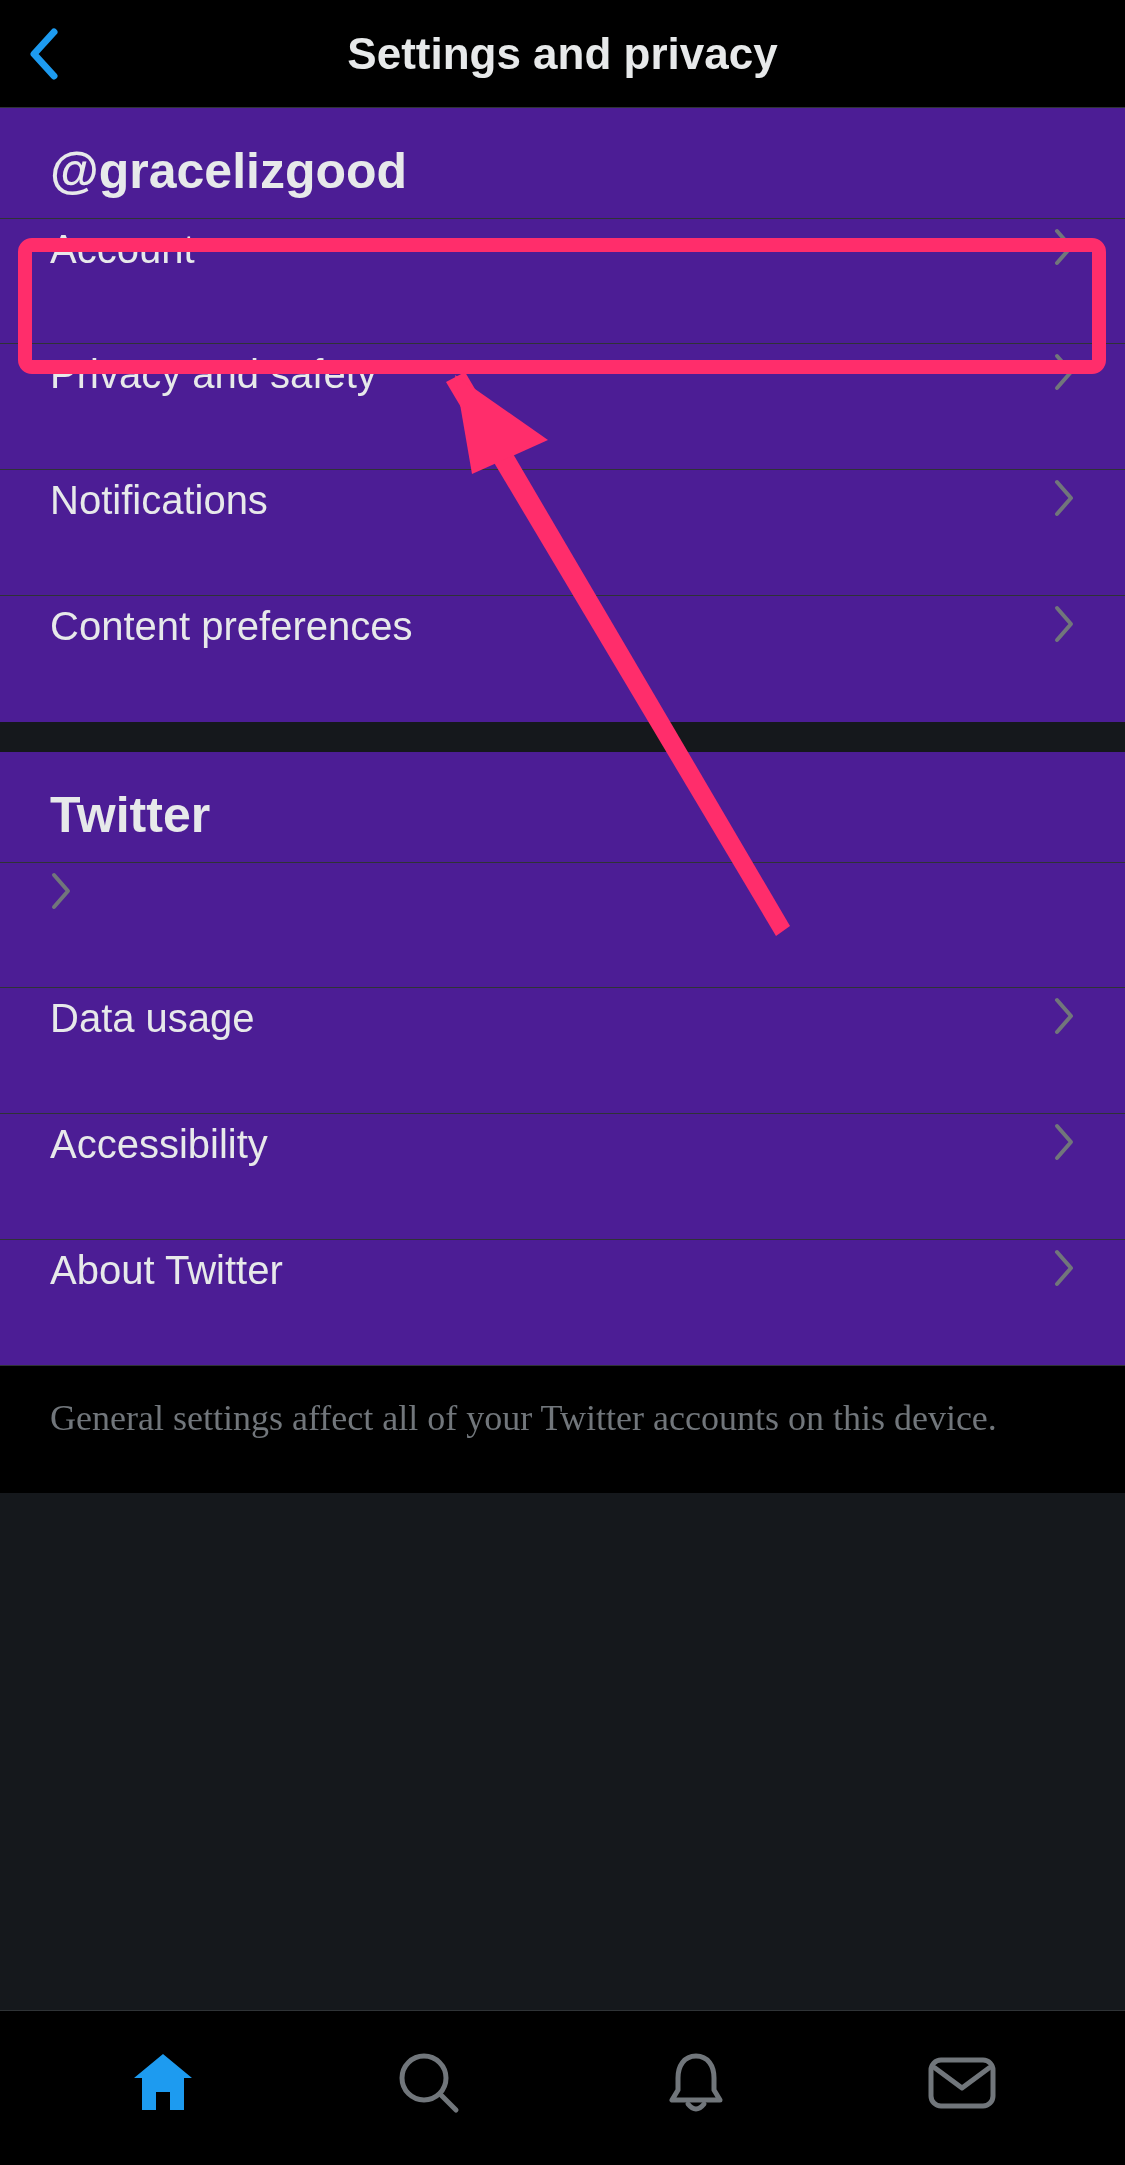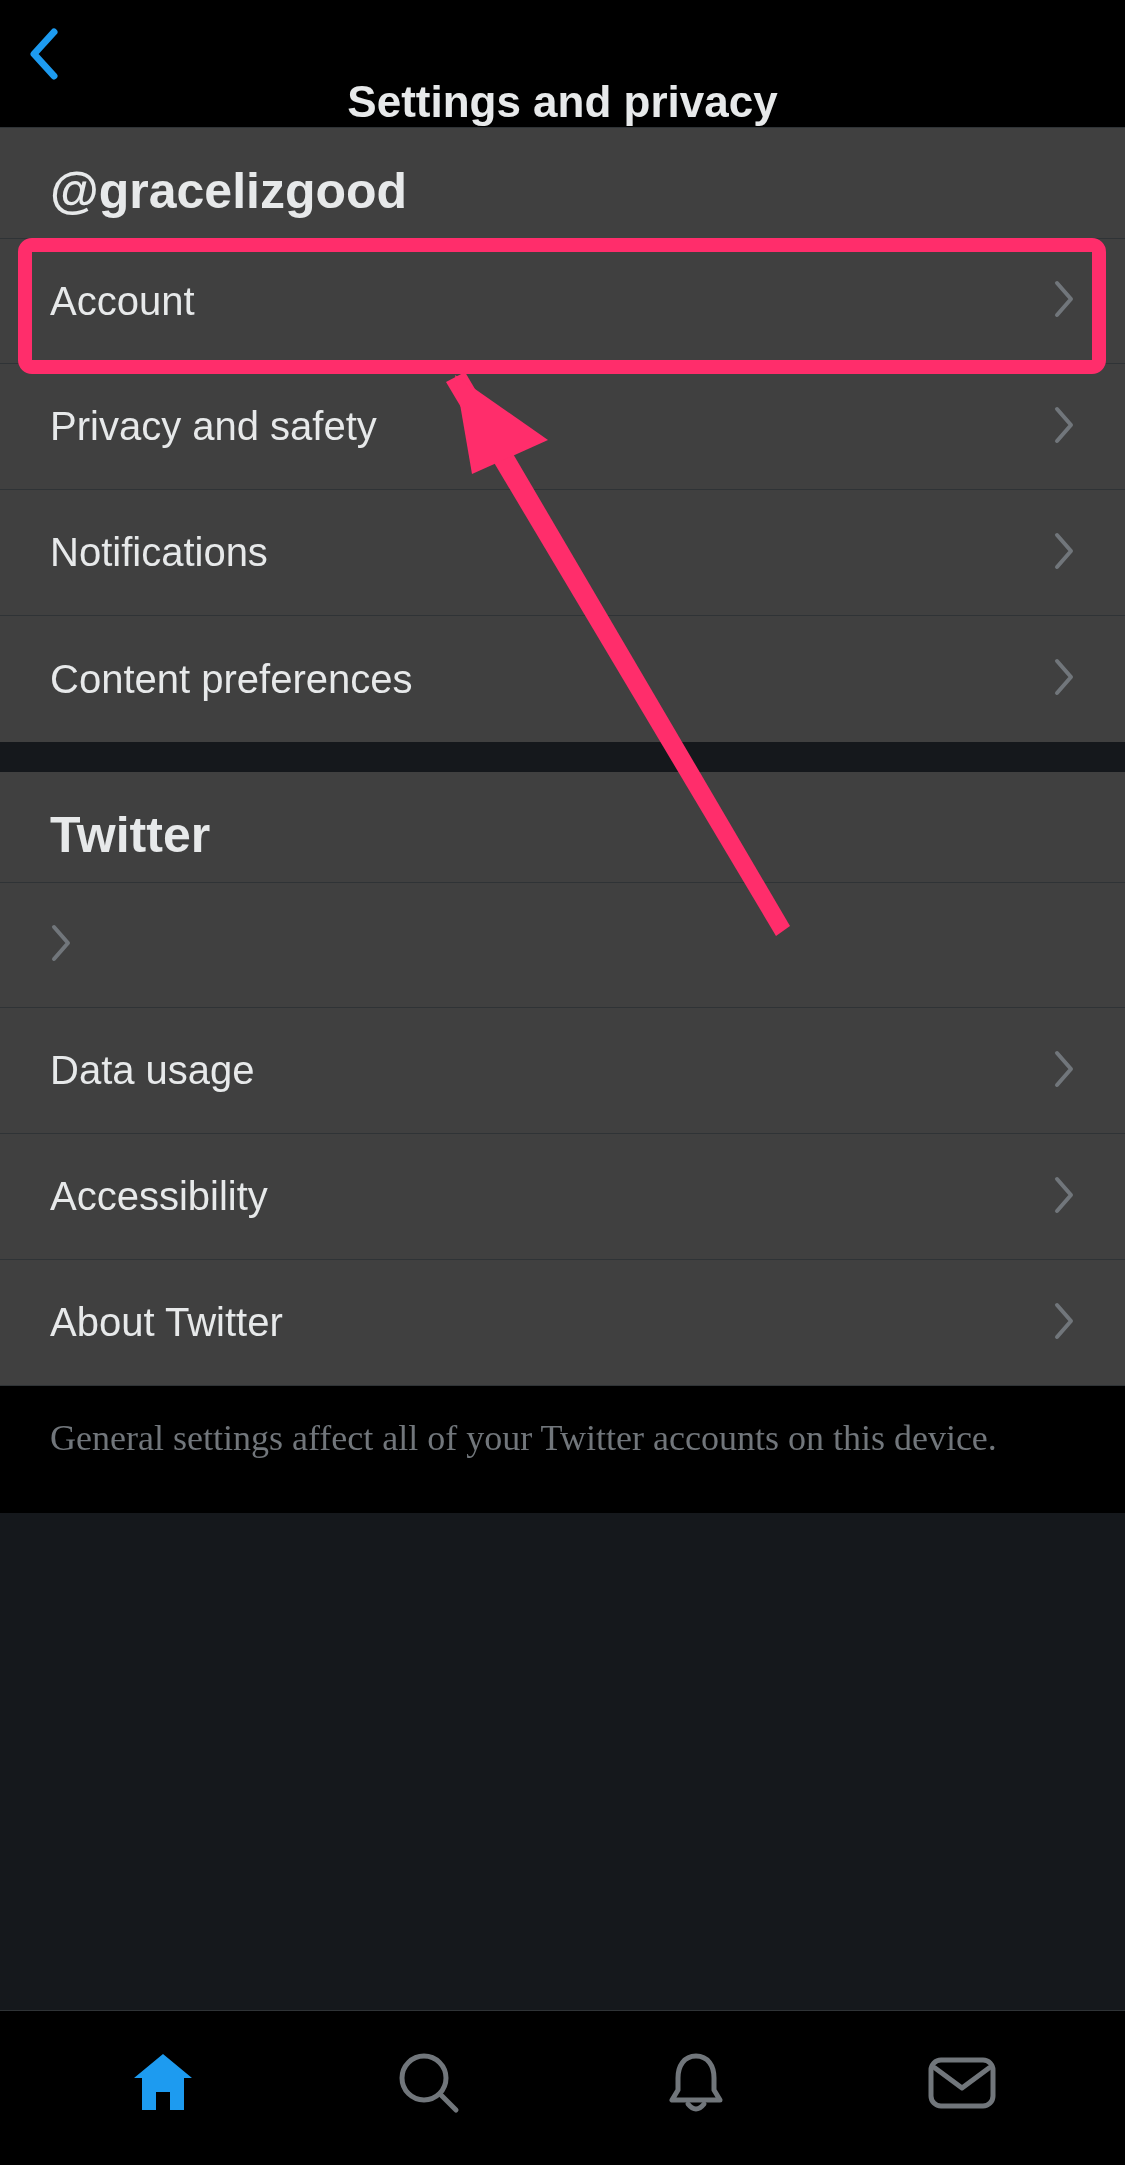--- a/index.html
+++ b/index.html
@@ -16,25 +16,25 @@
     height: 2165px;
     position: relative;
     display: flex;
     flex-direction: column;
     background: #15181c;
   }
 
   
   .header {
     position: relative;
-    height: 128px;
+    height: 108px;
     background: #000;
     border-bottom: 1px solid #2f3336;
     display: flex;
-    align-items: flex-end;
+    align-items: center;
     justify-content: center;
   }
   .back-btn {
     position: absolute;
     left: 28px;
     top: 0;
     height: 108px;
     display: flex;
     align-items: center;
   }
@@ -42,32 +42,31 @@
     font-size: 44px;
     font-weight: 800;
     color: #e7e9ea;
   }
 
   
   .page-body {
     flex: 0 0 auto;
   }
   .section {
-    background: #404040;
+    background: #4c1d95;
   }
   .section-header {
     padding: 34px 50px 18px 50px;
     font-size: 50px;
     font-weight: 800;
     color: #e7e9ea;
   }
   .rows {}
   .row {
     display: flex;
-    align-items: center;
     justify-content: space-between;
     height: 126px;
     padding: 8px 50px;
     border-bottom: 1px solid #2f3336;
   }
   .row:first-child { border-top: 1px solid #2f3336; }
   .row-label {
     font-size: 40px;
     font-weight: 400;
     color: #e7e9ea;

